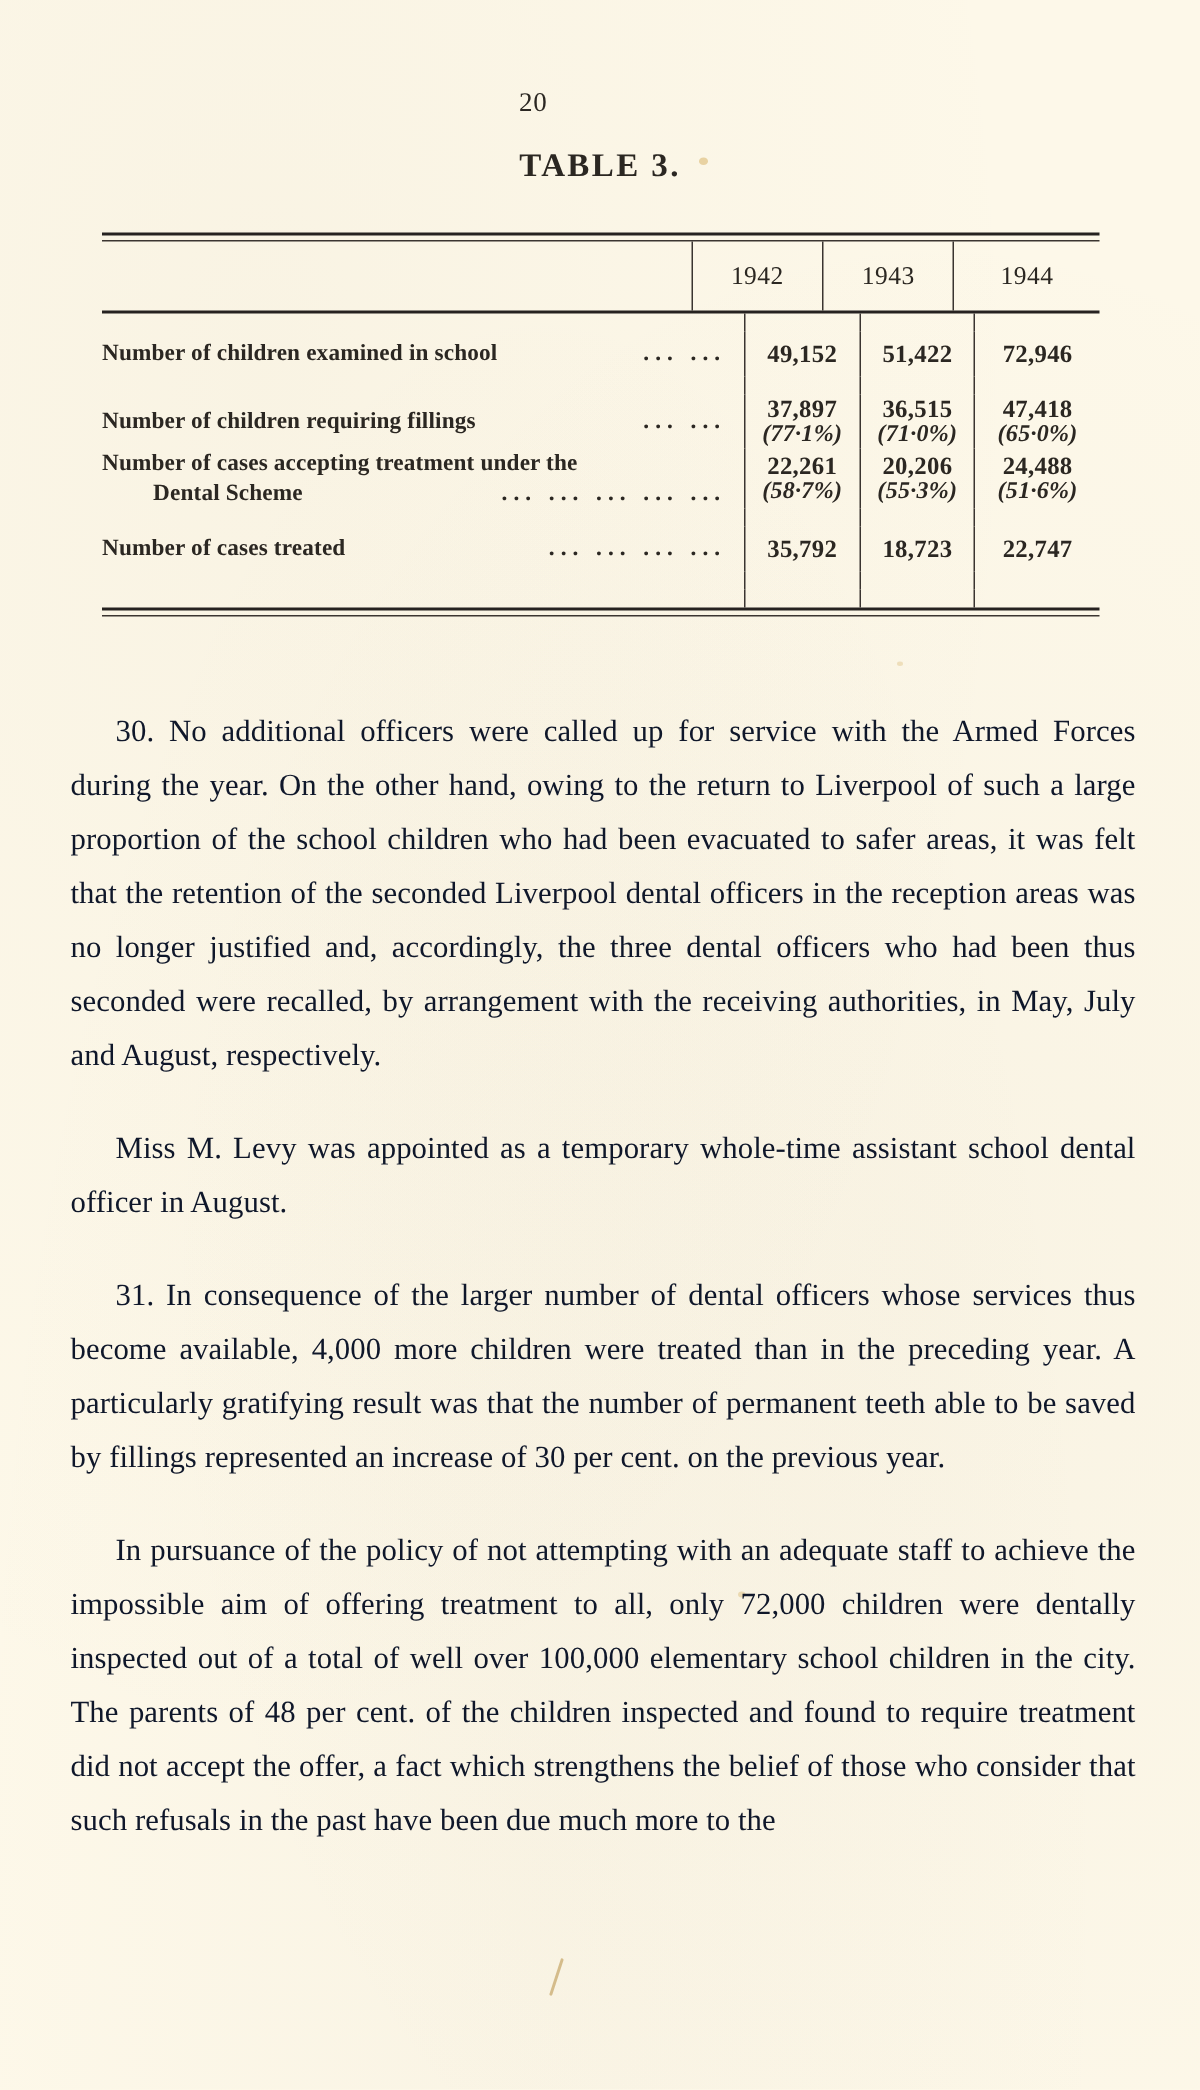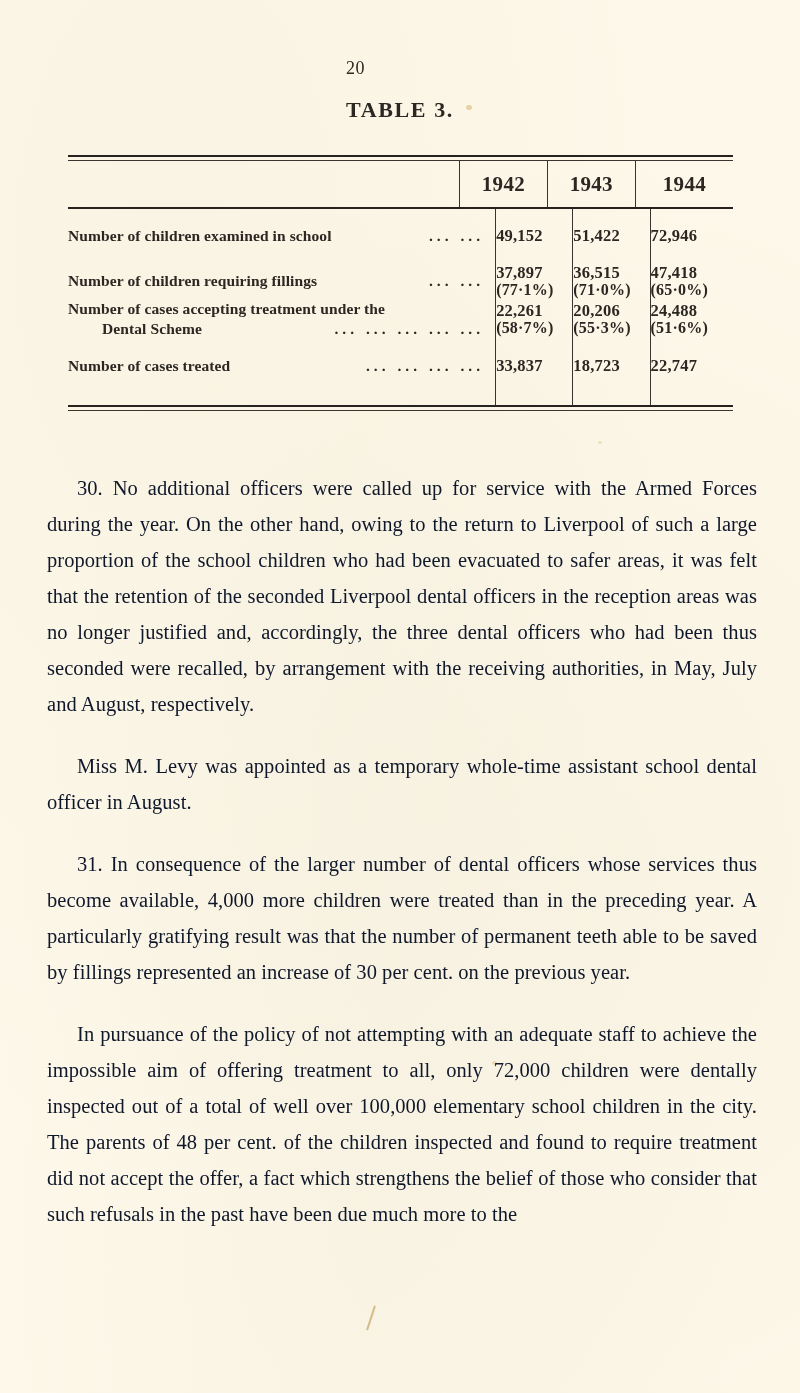--- a/index.html
+++ b/index.html
@@ -92,43 +92,45 @@
     padding: 0;
     vertical-align: middle;
   }
   .col-label { width: 437px; }
   .col-year  { width: 93px; }
   .col-year-last { width: 104px; }
 
   .vline { border-left: 1.6px solid #3a3430; }
 
   thead th {
-    font-size: 21px;
-    font-weight: bold;
+    font-size: 17px;
+    font-weight: normal;
     text-align: center;
     height: 46px;
     letter-spacing: .3px;
   }
   thead th.blank { border: none; }
 
   tbody td {
     font-size: 15.5px;
     height: 30px;
   }
   tbody td.num {
+    text-align: center;
     font-weight: bold;
     font-size: 16.5px;
     letter-spacing: .2px;
     white-space: nowrap;
   }
   tbody td.num .pct {
     display: block;
     font-weight: bold;
     font-size: 16px;
     margin-top: -2px;
+    font-style: italic;
   }
   .row-label {
     font-weight: bold;
     font-size: 15.5px;
     padding-left: 6px;
     padding-right: 8px;
     letter-spacing: .1px;
     white-space: nowrap;
   }
   .row-label .lead {
@@ -303,21 +305,21 @@
           <td class="vline"></td>
         </tr>
 
         <tr>
           <td class="row-label">
             <span class="label-justify">
               <span>Number of cases treated</span>
               <span class="lead">...      ...      ...      ...</span>
             </span>
           </td>
-          <td class="num vline">33,837</td>
+          <td class="num vline">35,792</td>
           <td class="num vline">18,723</td>
           <td class="num vline">22,747</td>
         </tr>
 
         <tr class="spacer-row">
           <td></td>
           <td class="vline"></td>
           <td class="vline"></td>
           <td class="vline"></td>
         </tr>

